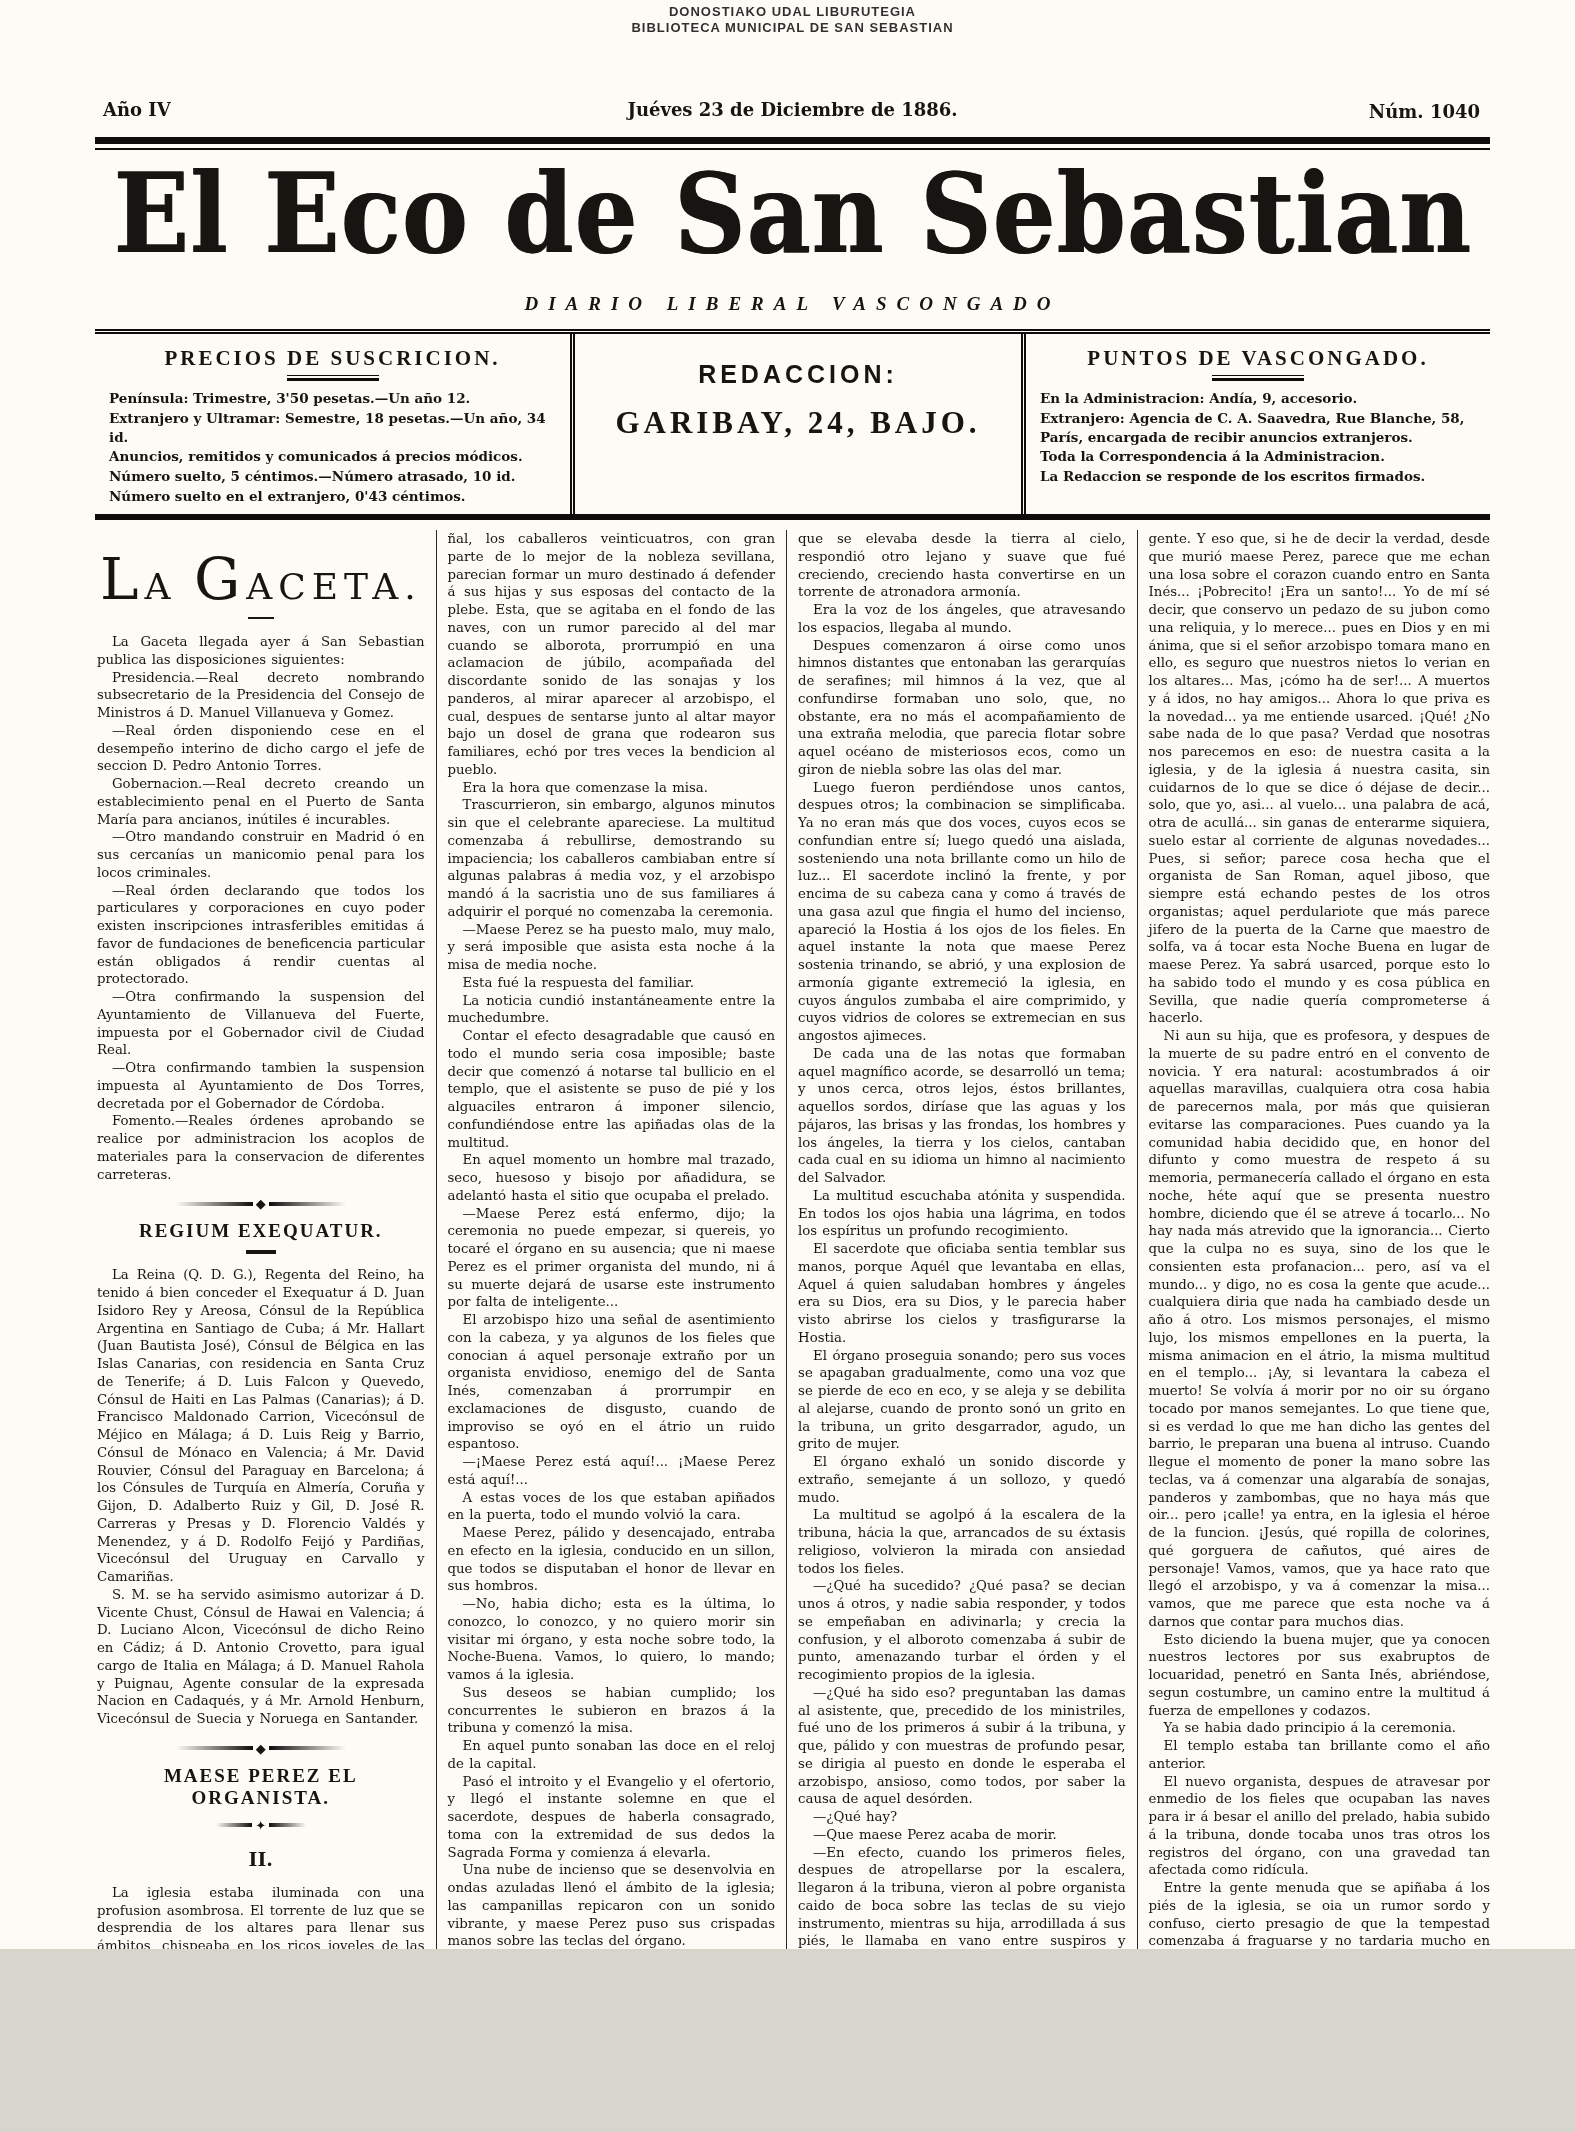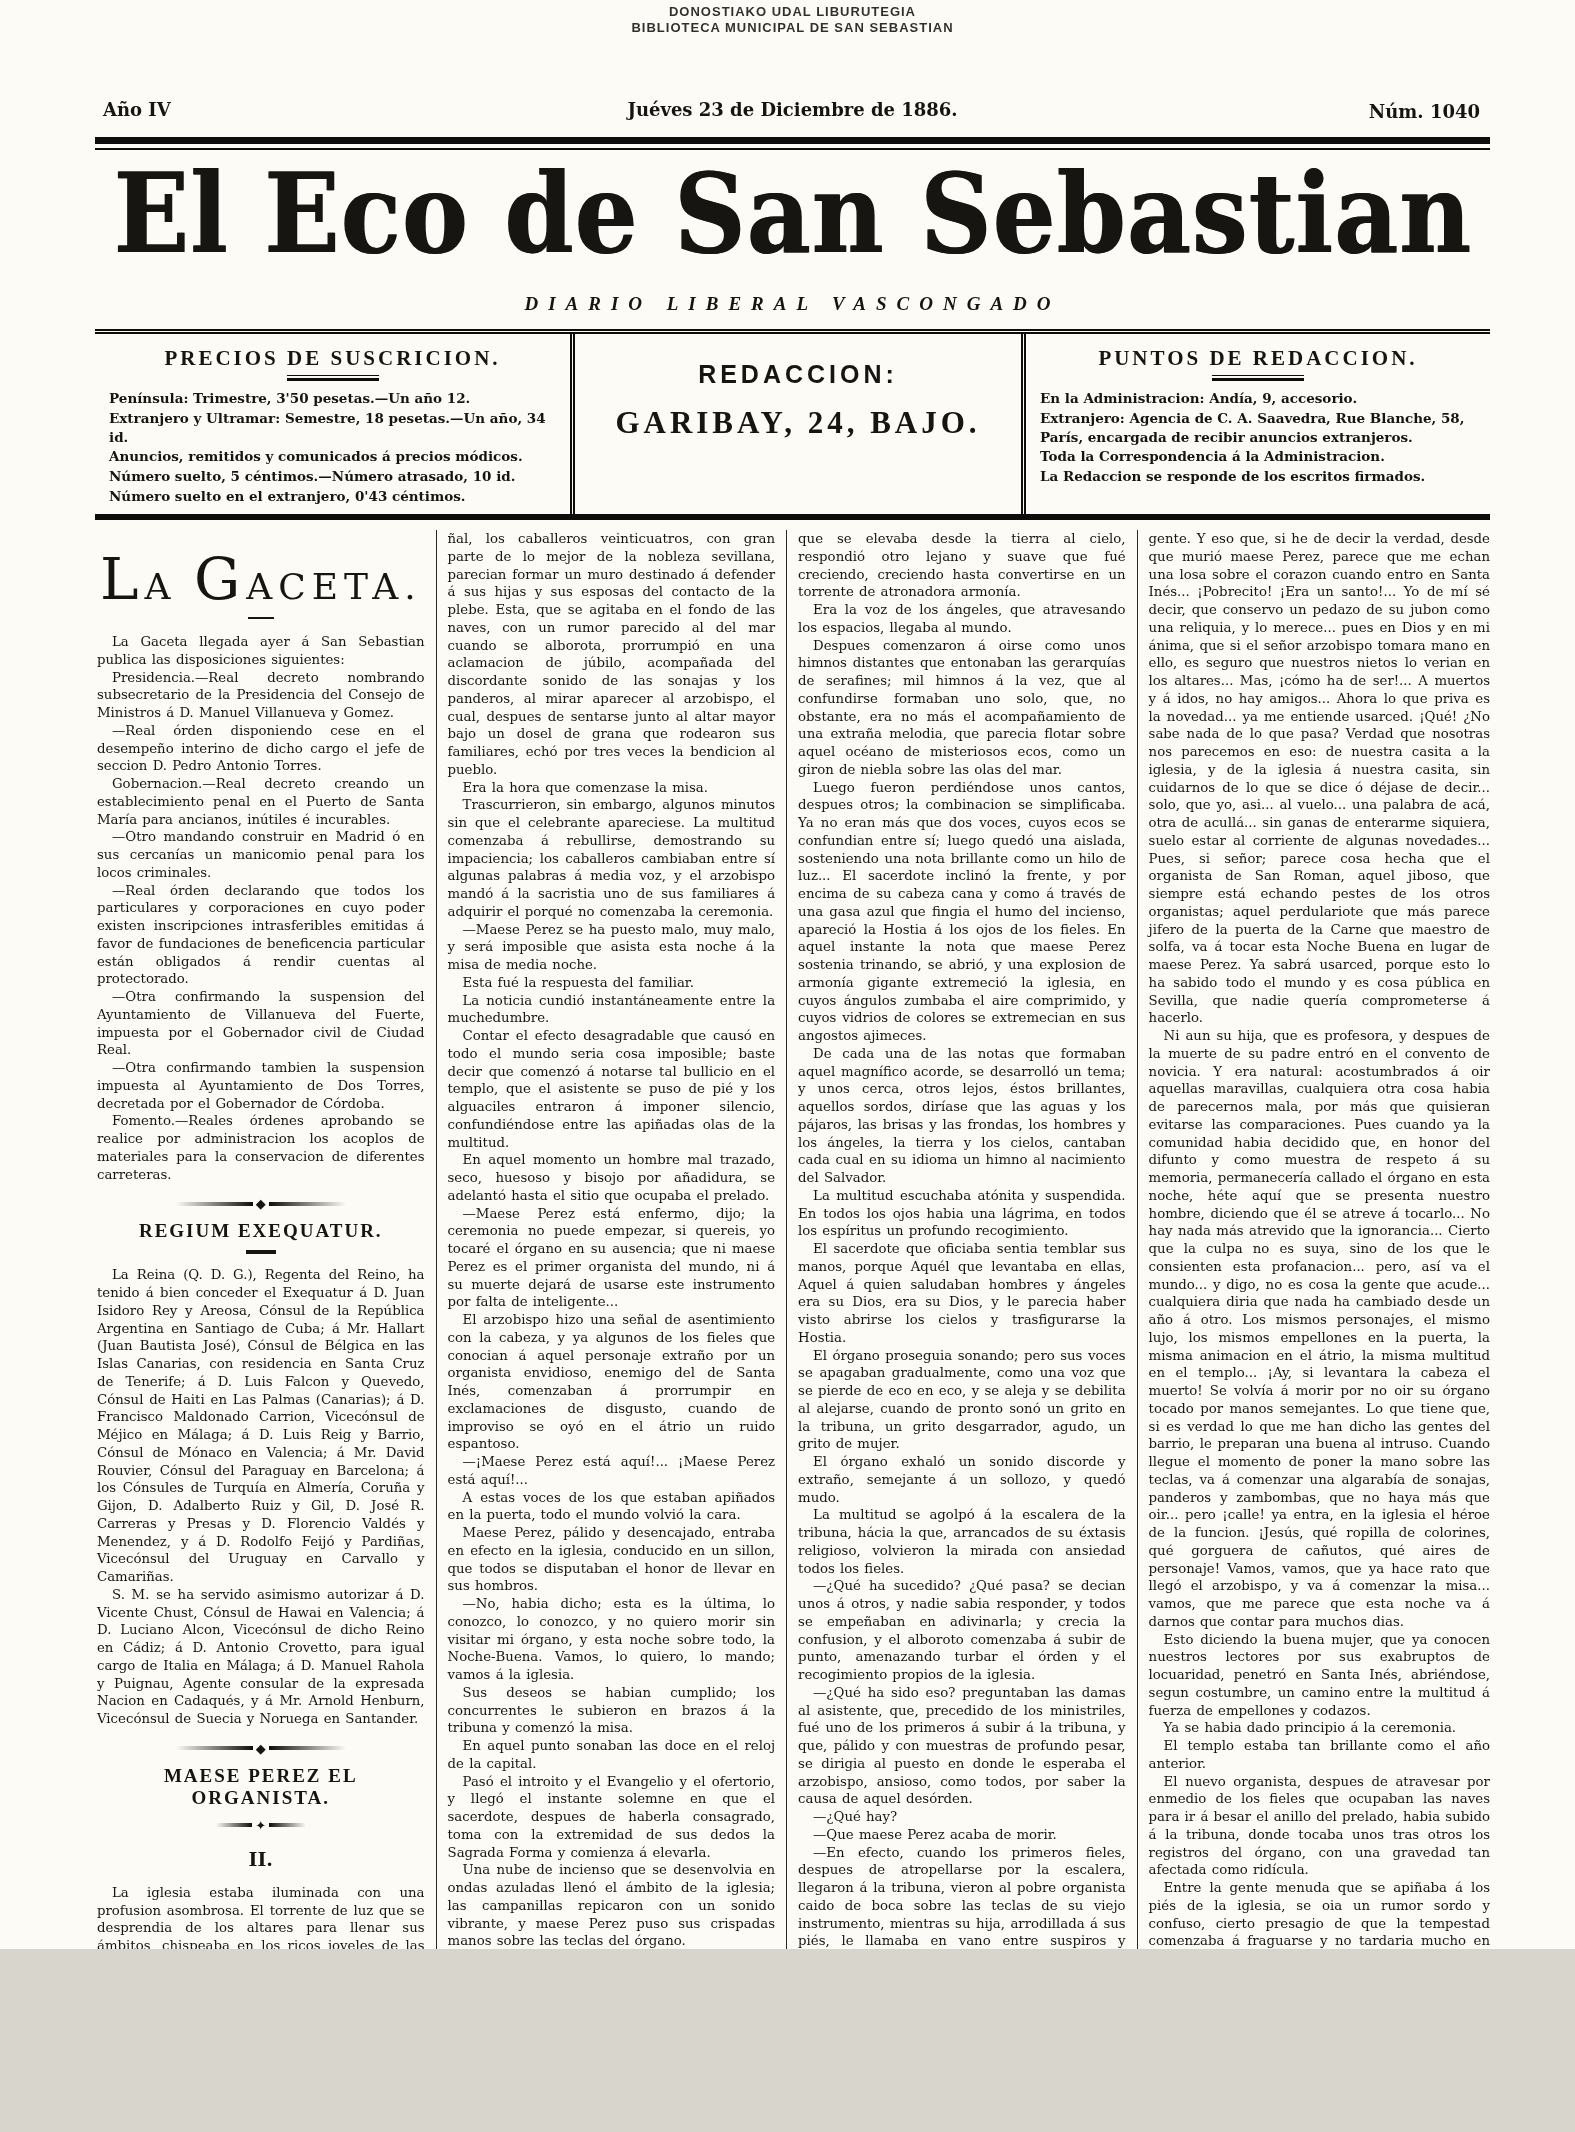--- a/index.html
+++ b/index.html
@@ -124,21 +124,21 @@
             <p class="boxline">Anuncios, remitidos y comunicados á precios módicos.</p>
             <p class="boxline">Número suelto, 5 céntimos.—Número atrasado, 10 id.</p>
             <p class="boxline">Número suelto en el extranjero, 0'43 céntimos.</p>
           </div>
       </div>
       <div class="ibox center">
         <div class="redac-title">REDACCION:</div>
         <div class="redac-addr">GARIBAY, 24, BAJO.</div>
       </div>
       <div class="ibox right">
-        <div class="ibox-title">PUNTOS DE REDACCION.</div>
+        <div class="ibox-title">PUNTOS DE VASCONGADO.</div>
         <div class="title-dash"></div>
         <div>
             <p class="boxline">En la Administracion: Andía, 9, accesorio.</p>
             <p class="boxline">Extranjero: Agencia de C. A. Saavedra, Rue Blanche, 58, París, encargada de recibir anuncios extranjeros.</p>
             <p class="boxline">Toda la Correspondencia á la Administracion.</p>
             <p class="boxline">La Redaccion se responde de los escritos firmados.</p>
           </div>
       </div>
     </div>
 

